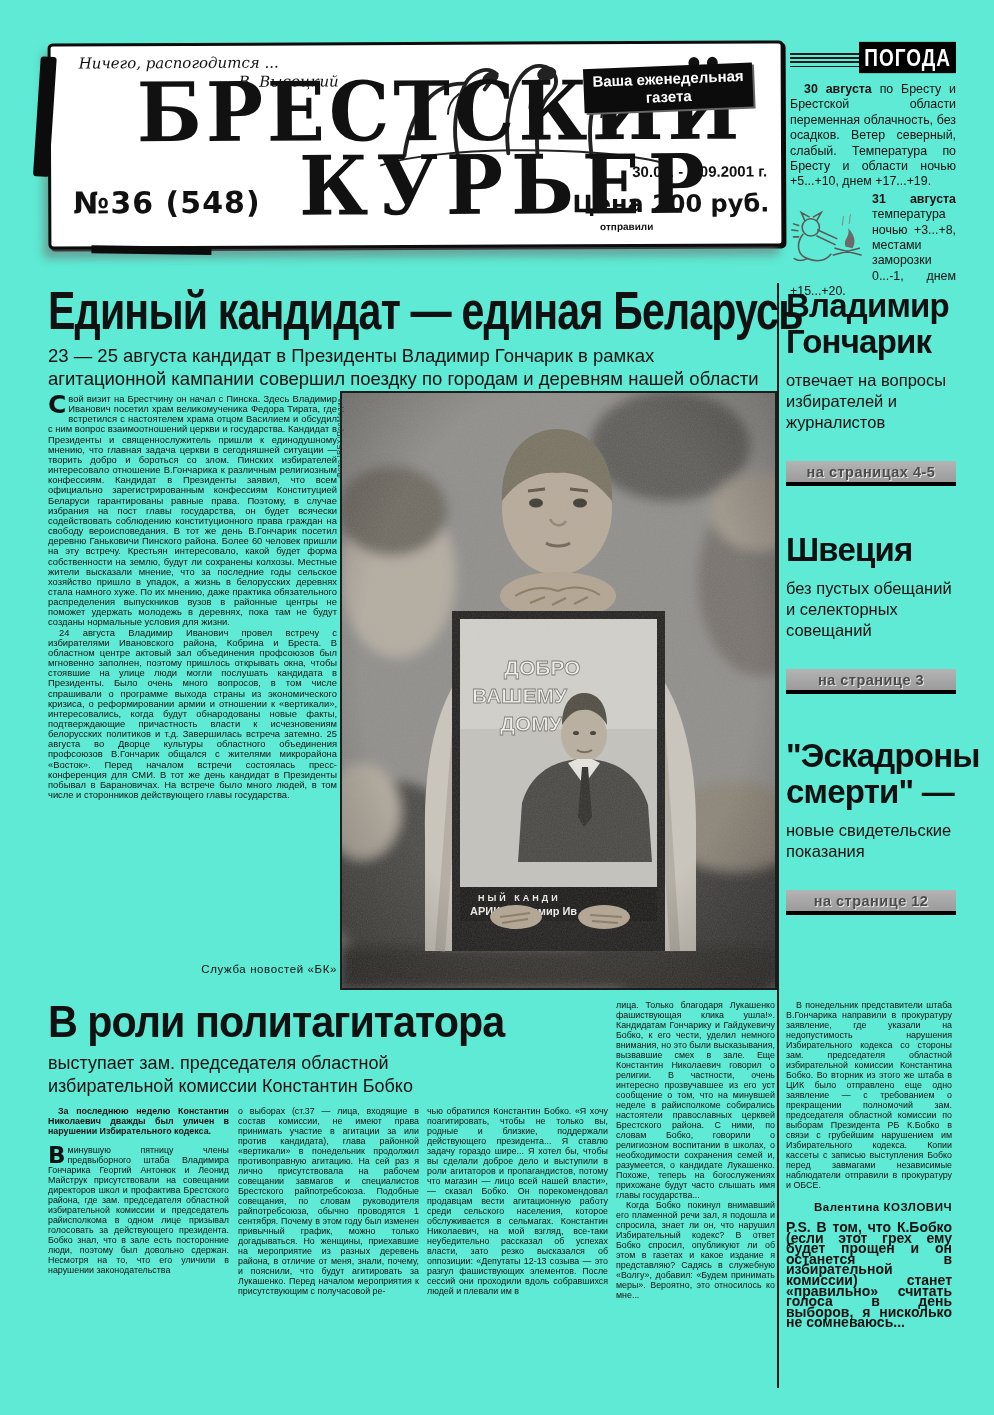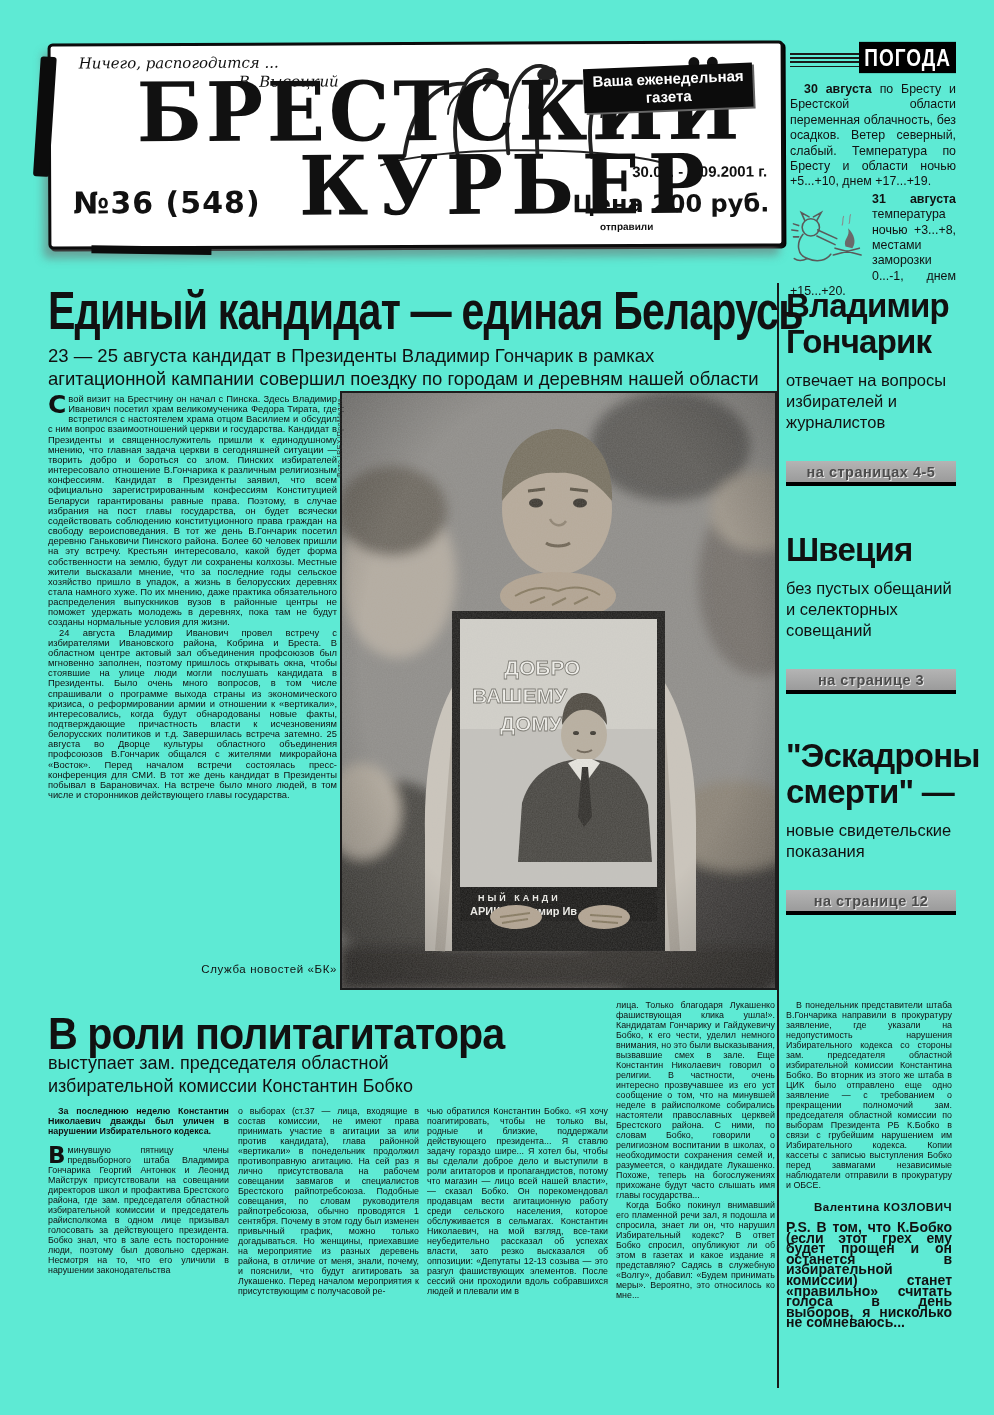--- a/index.html
+++ b/index.html
@@ -72,21 +72,21 @@
   .sidebar{position:absolute;left:786px;top:288px;width:170px;}
   .sb-head{font-weight:bold;font-size:33px;line-height:36px;letter-spacing:-.8px;margin:0;}
   .sb-sub{font-size:16.5px;line-height:21px;margin:10px 0 0;}
   .pageref{margin-top:28px;background:linear-gradient(#b4b4b4,#9b9b9b);border-bottom:4px solid #000;
           color:#4c4c4c;font-weight:bold;font-size:14.5px;text-align:center;padding:3px 0 2px;
           text-shadow:1px 1px 0 #e6e6e6;letter-spacing:.5px;}
   .sb-item2{margin-top:46px;}
   .sb-item3{margin-top:44px;}
 
   
-  .b-headline{position:absolute;left:48px;top:996px;width:540px;margin-top:12px;}
+  .b-headline{position:absolute;left:48px;top:996px;width:540px;}
   .b-headline span{display:inline-block;white-space:nowrap;font-weight:bold;font-size:43px;
           letter-spacing:-1px;transform:scaleX(.96) scaleY(1.05);transform-origin:left top;}
   .b-deck{position:absolute;left:48px;top:1052px;width:445px;font-size:18px;line-height:22.5px;}
   .bcol{position:absolute;font-size:8.9px;line-height:10px;text-align:justify;}
   .bcol p{margin:0;}
   .bcol p.indent{text-indent:10px;}
   .bcol-1{left:48px;top:1106px;width:181px;}
   .bcol-2{left:238px;top:1106px;width:181px;}
   .bcol-3{left:427px;top:1106px;width:181px;}
   .bcol-4{left:616px;top:1000px;width:159px;}

